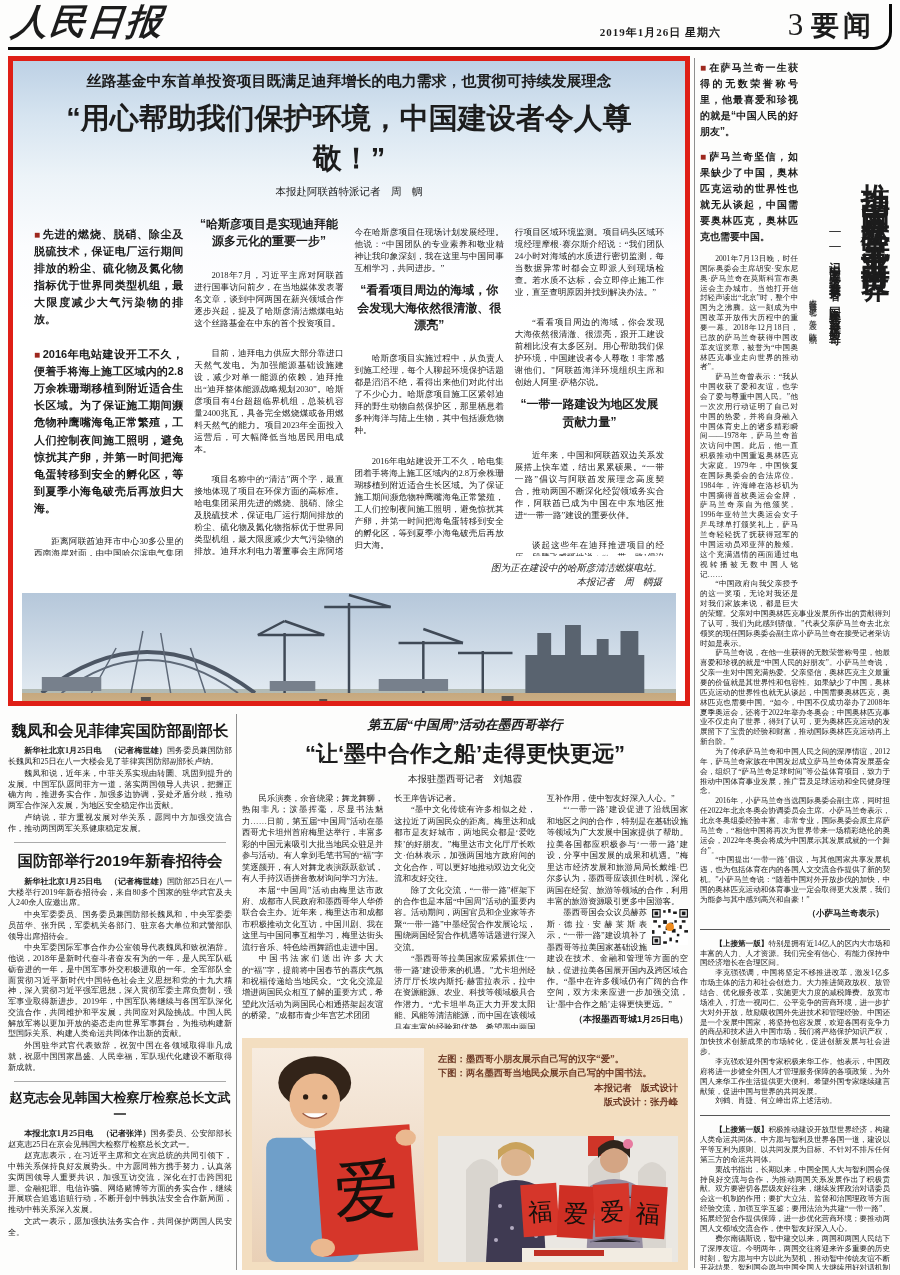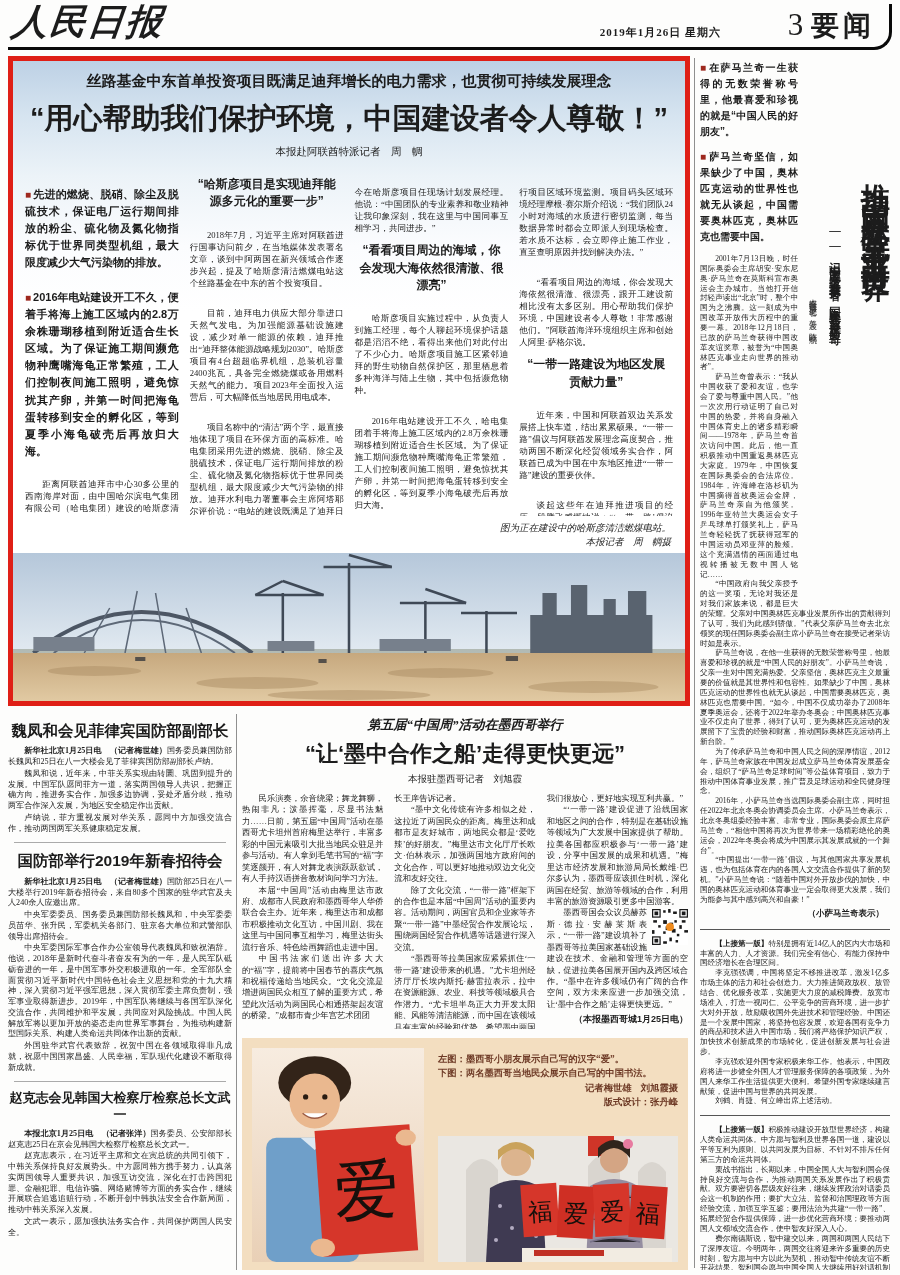--- a/index.html
+++ b/index.html
@@ -14,21 +14,21 @@
   #masthead { position:absolute; left:4px; bottom:0;
               font-family:"DejaVu Serif", serif; font-style:italic; font-weight:bold;
               font-size:36px; letter-spacing:2px; transform:skewX(-6deg); }
   #hdr-date { position:absolute; right:168px; bottom:7px; font-size:11px; font-weight:bold; letter-spacing:1px; }
   #hdr-pg { position:absolute; right:14px; bottom:2px; font-size:31px; }
   #hdr-pg .sec { font-weight:bold; font-size:28px; letter-spacing:4px; }
 
   
   #lead { left:8px; top:56px; width:682px; height:650px; border:5px solid #df1f16;
           background:linear-gradient(180deg,#bdd1e5 0,#d6e4f0 55px,#ecf3f8 115px,#fbfcfe 185px,#ffffff 250px);
-          padding:8px 12px 0; overflow:hidden; }
+          padding:8px 21px 0; overflow:hidden; }
   .lead-kicker { text-align:center; font-family:"Liberation Sans",sans-serif; font-weight:bold; font-size:15px; margin-top:3px; }
   .lead-headline { text-align:center; font-family:"Liberation Sans",sans-serif; font-weight:bold; font-size:29px; margin:8px 0 6px; }
   .lead-byline { text-align:center; font-size:10.5px; color:#222; margin-bottom:9px; }
   .lead-cols { display:flex; gap:11px; height:348px; overflow:hidden; }
   .lcol { flex:1 1 0; font-size:8.6px; line-height:1.4; text-align:justify; }
   .lcol p { text-indent:2em;margin-top:18px; }
   p.bullet { font-family:"Liberation Sans",sans-serif; font-weight:bold; font-size:11px;
              line-height:1.55; margin-bottom:9px; text-indent:0 !important; }
   .sq { color:#9e281e; margin-right:2px; font-size:10px; }
   .subhd { font-family:"Liberation Sans",sans-serif; font-weight:bold; font-size:12px; line-height:1.45;
@@ -280,21 +280,21 @@
       <p>本届“中国周”活动由梅里达市政府、成都市人民政府和墨西哥华人华侨联合会主办。近年来，梅里达市和成都市积极推动文化互访，中国川剧、我在这里与中国同事互相学习，梅里达街头流行音乐、特色绘画舞蹈也走进中国。</p>
       <p>中国书法家们送出许多大大的“福”字，提前将中国春节的喜庆气氛和祝福传递给当地民众。“文化交流是增进两国民众相互了解的重要方式，希望此次活动为两国民心相通搭架起友谊的桥梁。”成都市青少年宫艺术团团</p>
     </div>
     <div>
       <p class="noind">长王庠告诉记者。</p>
       <p>“墨中文化传统有许多相似之处，这拉近了两国民众的距离。梅里达和成都市是友好城市，两地民众都是‘爱吃辣’的好朋友。”梅里达市文化厅厅长欧文·伯林表示，加强两国地方政府间的文化合作，可以更好地推动双边文化交流和友好交往。</p>
       <p>除了文化交流，“一带一路”框架下的合作也是本届“中国周”活动的重要内容。活动期间，两国官员和企业家等齐聚“一带一路”中墨经贸合作发展论坛，围绕两国经贸合作机遇等话题进行深入交流。</p>
       <p>“墨西哥等拉美国家应紧紧抓住‘一带一路’建设带来的机遇。”尤卡坦州经济厅厅长埃内斯托·赫雷拉表示，拉中在资源能源、农业、科技等领域极具合作潜力。“尤卡坦半岛正大力开发太阳能、风能等清洁能源，而中国在该领域具有丰富的经验和优势，希望墨中两国企业积极加强合作，发挥</p>
     </div>
     <div>
-      <p class="noind">我们很放心，更好地实现互利共赢。”</p>
+      <p class="noind">互补作用，使中智友好深入人心。”</p>
       <p>“‘一带一路’建设促进了沿线国家和地区之间的合作，特别是在基础设施等领域为广大发展中国家提供了帮助。拉美各国都应积极参与‘一带一路’建设，分享中国发展的成果和机遇。”梅里达市经济发展和旅游局局长戴维·巴尔多认为，墨西哥应该抓住时机，深化两国在经贸、旅游等领域的合作，利用丰富的旅游资源吸引更多中国游客。</p>
       <svg class="qr" viewBox="0 0 29 29">
         <rect width="29" height="29" fill="#fff"></rect>
         <g fill="#1a1a1a">
           <rect x="0" y="0" width="7" height="7"></rect>
             <rect x="22" y="0" width="7" height="7"></rect>
             <rect x="0" y="22" width="7" height="7"></rect>
           <rect x="9" y="1" width="2" height="2"></rect>
             <rect x="13" y="0" width="2" height="3"></rect>
             <rect x="17" y="2" width="3" height="2"></rect>
@@ -353,21 +353,21 @@
           <rect x="66" y="78" width="94" height="124" fill="#d6362a"></rect>
           <text x="113" y="162" font-size="64" text-anchor="middle" fill="#17100c" font-family="Liberation Serif, serif">爱</text>
         </g>
         <ellipse cx="70" cy="196" rx="12" ry="9" fill="#eab88f"></ellipse>
         <ellipse cx="152" cy="88" rx="10" ry="8" fill="#eab88f"></ellipse>
       </svg>
     </div>
     <div id="ph-cap">
       <div>左图：墨西哥小朋友展示自己写的汉字“爱”。</div>
       <div>下图：两名墨西哥当地民众展示自己写的中国书法。</div>
-      <div class="ph-credit">记者梅世雄　刘旭霞摄</div>
+      <div class="ph-credit">本报记者　版式设计</div>
       <div class="ph-credit">版式设计：张丹峰</div>
     </div>
     <div id="ph-women">
       <svg viewBox="0 0 240 126" preserveAspectRatio="none">
         <rect width="240" height="126" fill="#eae7e2"></rect>
         <g fill="#d9d5cf">
           <path d="M28,126 L28,34 Q44,12 60,34 L60,126 Z"></path>
           <path d="M150,126 L150,30 Q166,8 182,30 L182,126 Z"></path>
           <path d="M200,126 L200,36 Q214,16 228,36 L228,126 Z"></path>
         </g>

